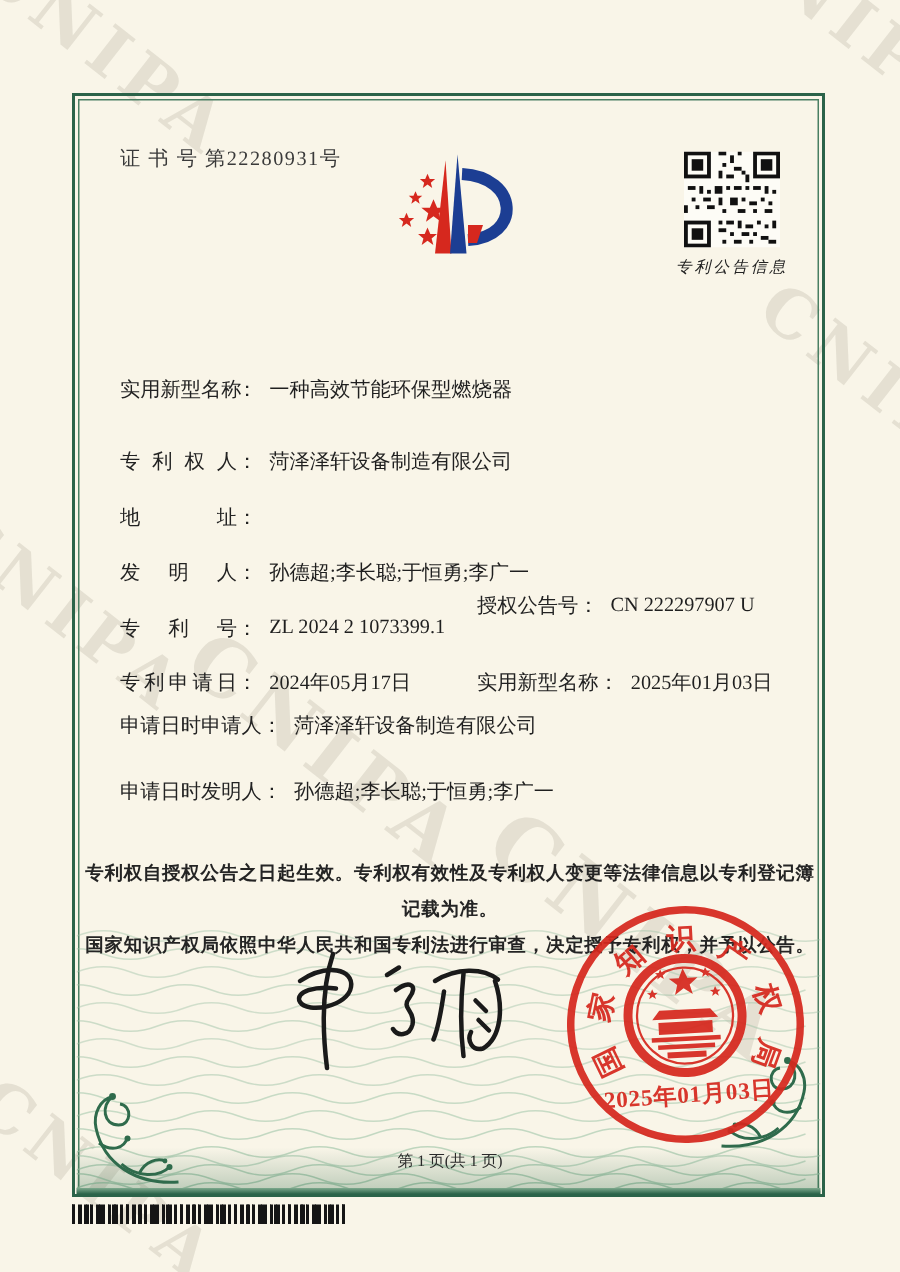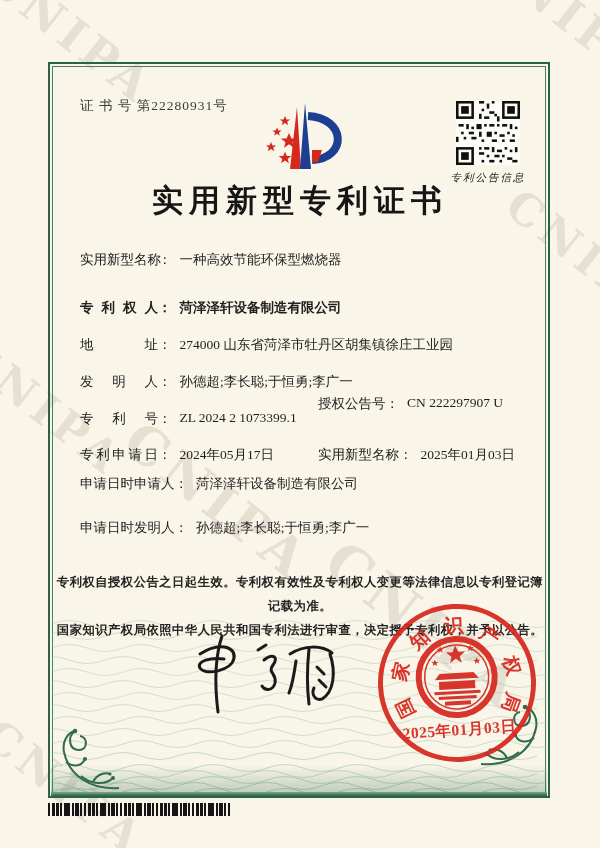--- a/index.html
+++ b/index.html
@@ -222,37 +222,35 @@
         <rect x="20" y="22" width="2" height="1"></rect>
           <rect x="10" y="23" width="1" height="1"></rect>
           <rect x="13" y="23" width="2" height="1"></rect>
         <rect x="17" y="23" width="1" height="1"></rect>
           <rect x="22" y="23" width="2" height="1"></rect>
       </g>
     </svg>
     <div class="qrlabel">专利公告信息</div>
   </div>
 
-  <div class="title">实用新型专利证书</div>
 
   <div class="fields">
     <div class="row" style="top:7px;">
       <span class="lab">实用新型名称</span>
         <span class="colon">：</span>
       <span class="val">一种高效节能环保型燃烧器</span>
     </div>
-    <div class="row" style="top:55px;font-weight:bold;">
+    <div class="row" style="top:55px;">
       <span class="lab">专利权人</span>
         <span class="colon">：</span>
       <span class="val">菏泽泽轩设备制造有限公司</span>
     </div>
     <div class="row" style="top:92px;">
       <span class="lab">地址</span>
         <span class="colon">：</span>
-      <span class="val">274000 山东省菏泽市牡丹区胡集镇徐庄工业园</span>
     </div>
     <div class="row" style="top:129px;">
       <span class="lab">发明人</span>
         <span class="colon">：</span>
       <span class="val">孙德超;李长聪;于恒勇;李广一</span>
     </div>
     <div class="row" style="top:166px;">
       <span class="lab">专利号</span>
         <span class="colon">：</span>
       <span class="val">ZL 2024 2 1073399.1</span>
@@ -327,15 +325,16 @@
         <polygon points="21,44 65,44 60,38 26,38"></polygon>
         <rect x="25" y="46" width="36" height="8"></rect>
         <rect x="20" y="56" width="46" height="3"></rect>
         <rect x="24" y="61" width="38" height="3"></rect>
         <rect x="30" y="66" width="26" height="4"></rect>
       </g>
     </svg>
     <div class="sealdate">2025年01月03日</div>
   </div>
 
+  <div class="pageno">第 1 页(共 1 页)</div>
   <div class="barcode"></div>
 
 </div>
 
 </body></html>

